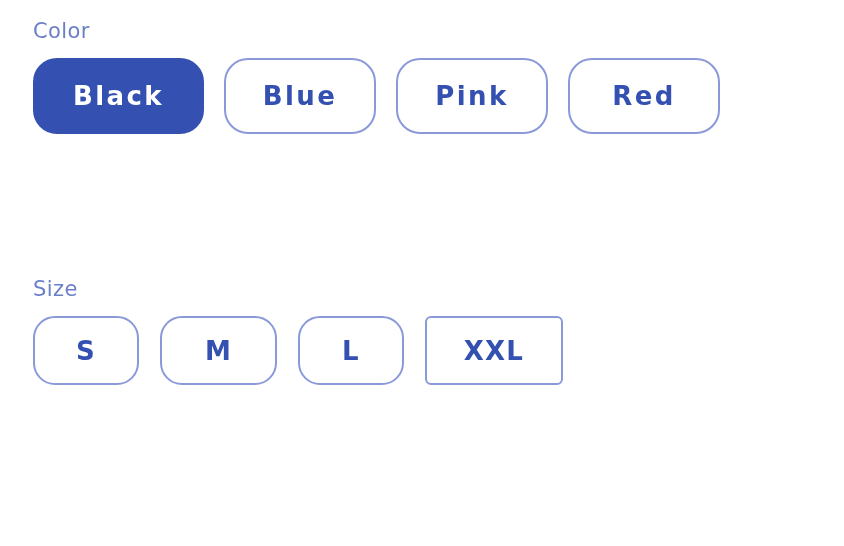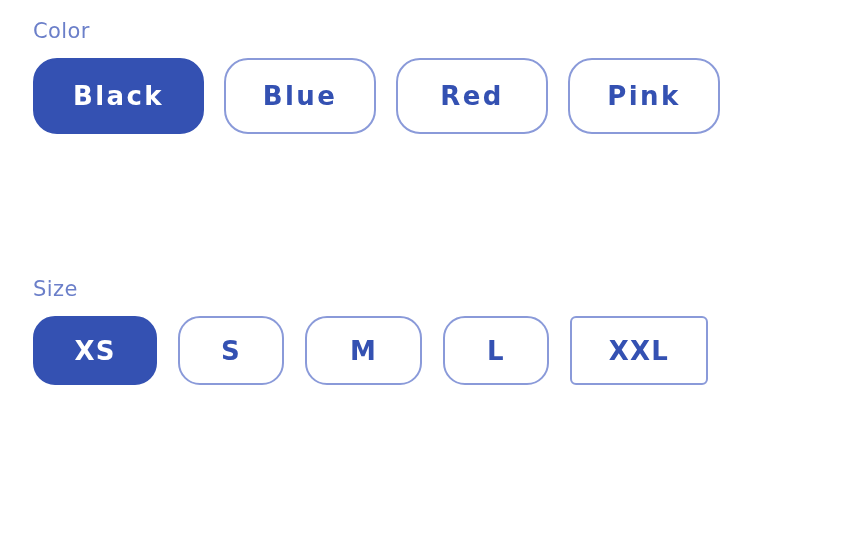--- a/index.html
+++ b/index.html
@@ -115,29 +115,28 @@
 </head>
 <body>
 
 <div class="page">
 
   <section class="group group-color">
     <h2 class="group-label">Color</h2>
     <ul class="options">
       <li class="option selected">Black</li>
       <li class="option">Blue</li>
+      <li class="option">Pink</li>
       <li class="option">Red</li>
-      <li class="option">Pink</li>
     </ul>
   </section>
 
   <section class="group group-size">
     <h2 class="group-label">Size</h2>
     <ul class="options">
-      <li class="option selected opt-xs">XS</li>
       <li class="option opt-s">S</li>
       <li class="option opt-m">M</li>
       <li class="option opt-l">L</li>
       <li class="option opt-xxl">XXL</li>
     </ul>
   </section>
 
 </div>
 
 </body></html>

